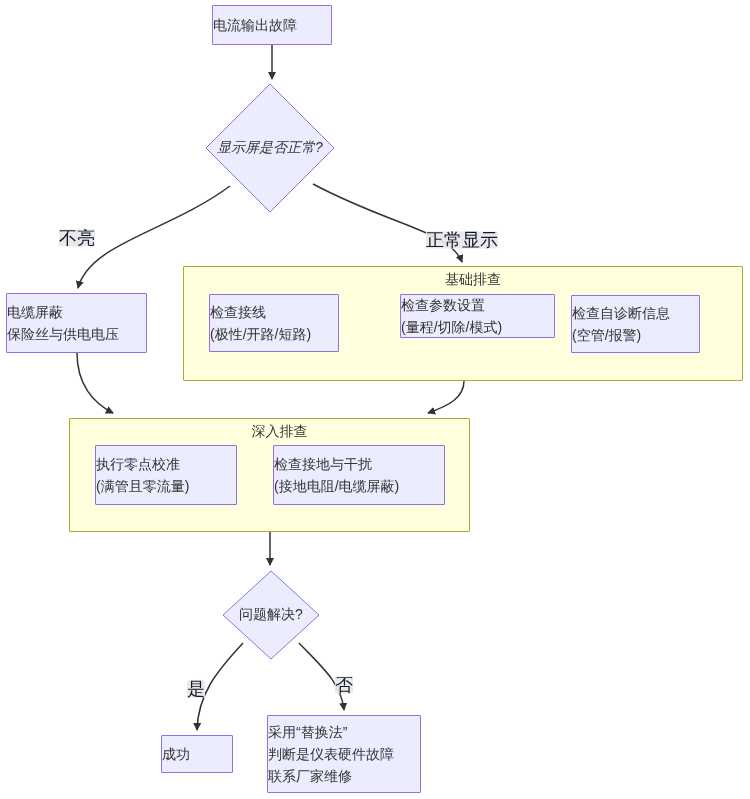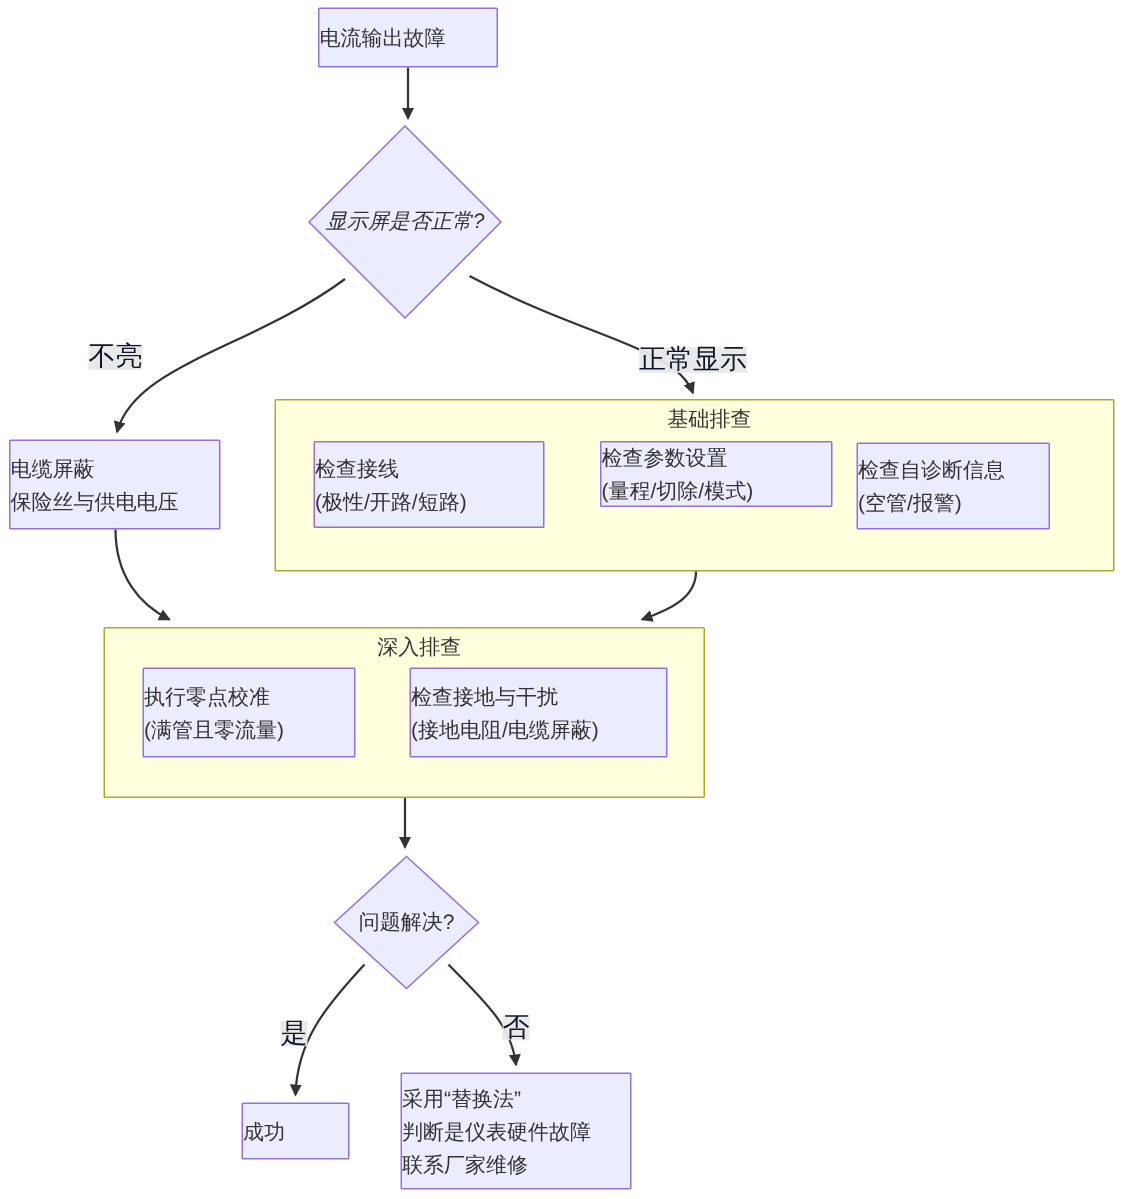--- a/index.html
+++ b/index.html
@@ -68,21 +68,21 @@
 
   <div class="node" style="left:212px;top:5px;width:120px;height:40px;">
     <div>电流输出故障</div>
   </div>
 
   <div class="node" style="left:6px;top:293px;width:141px;height:60px;">
     <div>电缆屏蔽</div>
     <div>保险丝与供电电压</div>
   </div>
 
-  <div class="node" style="left:209px;top:294px;width:154px;height:58px;">
+  <div class="node" style="left:209px;top:294px;width:130px;height:58px;">
     <div>检查接线</div>
     <div>(极性/开路/短路)</div>
   </div>
 
   <div class="node" style="left:400px;top:294px;width:155px;height:44px;">
     <div>检查参数设置</div>
     <div>(量程/切除/模式)</div>
   </div>
 
   <div class="node" style="left:571px;top:295px;width:129px;height:58px;">

